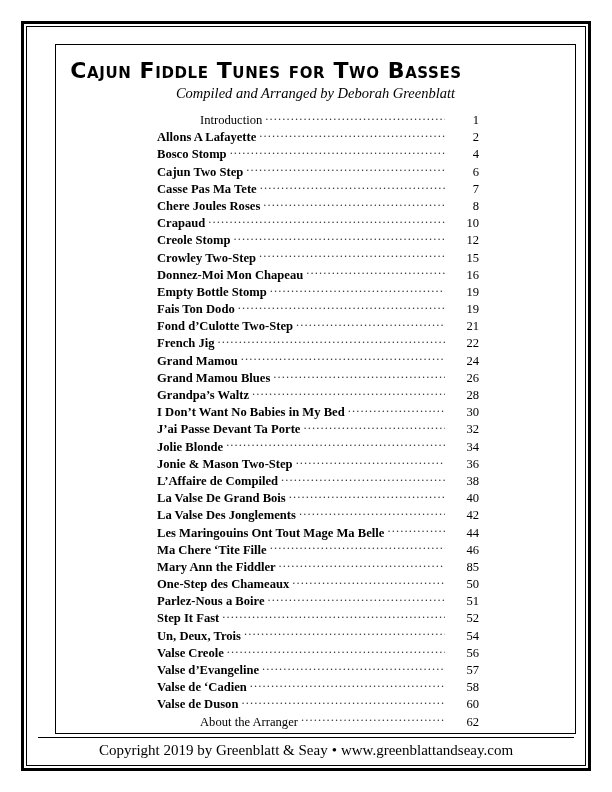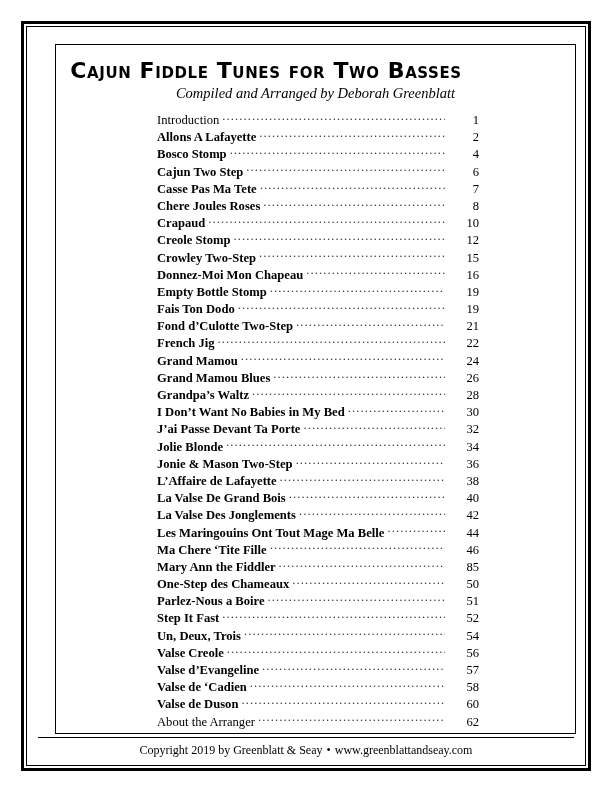--- a/index.html
+++ b/index.html
@@ -100,20 +100,21 @@
     line-height: 17.2px;
     white-space: nowrap;
   }
   .toc-row .entry-title {
     font-weight: bold;
     padding-right: 3px;
     flex: 0 0 auto;
   }
   .toc-row.plain .entry-title {
     font-weight: normal;
+    margin-left: 43px;
   }
   .toc-row .leader {
     flex: 1 1 auto;
     overflow: hidden;
     height: 12px;
     position: relative;
     min-width: 4px;
   }
   .toc-row .leader::before {
     content: "..........................................................................................................................";
@@ -140,21 +141,21 @@
     width: 536px;
     height: 1px;
     background: #000000;
   }
   .footer {
     position: absolute;
     left: 26px;
     top: 742px;
     width: 560px;
     text-align: center;
-    font-size: 12px;
+    font-size: 15px;
     line-height: 16px;
     white-space: nowrap;
   }
   .footer .bullet {
     padding: 0 4px;
   }
 </style>
 </head>
 <body>
 
@@ -268,21 +269,21 @@
         <span class="entry-title">Jolie Blonde</span>
         <span class="leader"></span>
         <span class="page-num">34</span>
       </div>
       <div class="toc-row">
         <span class="entry-title">Jonie &amp; Mason Two-Step</span>
         <span class="leader"></span>
         <span class="page-num">36</span>
       </div>
       <div class="toc-row">
-        <span class="entry-title">L’Affaire de Lafayette</span>
+        <span class="entry-title">L’Affaire de Compiled</span>
         <span class="leader"></span>
         <span class="page-num">38</span>
       </div>
       <div class="toc-row">
         <span class="entry-title">La Valse De Grand Bois</span>
         <span class="leader"></span>
         <span class="page-num">40</span>
       </div>
       <div class="toc-row">
         <span class="entry-title">La Valse Des Jonglements</span>

